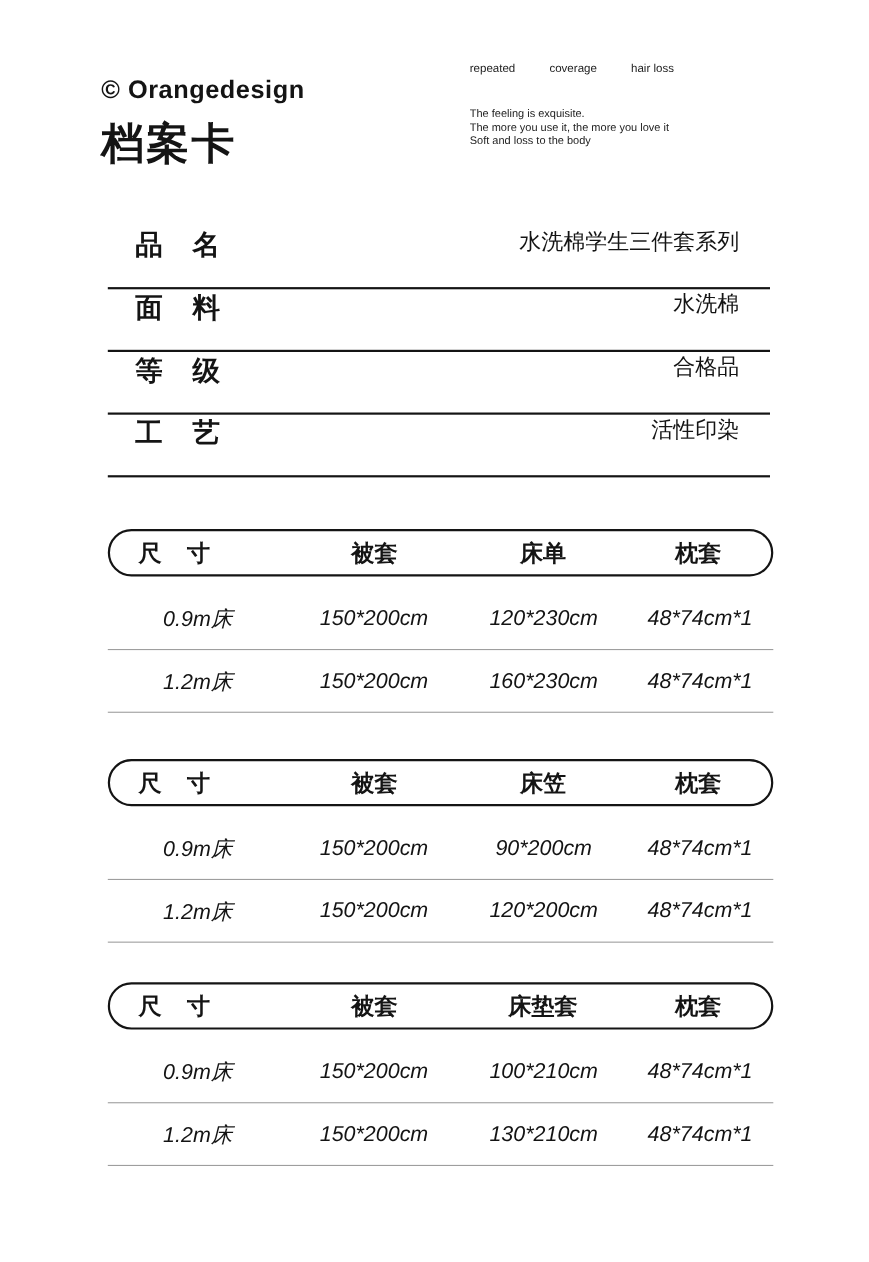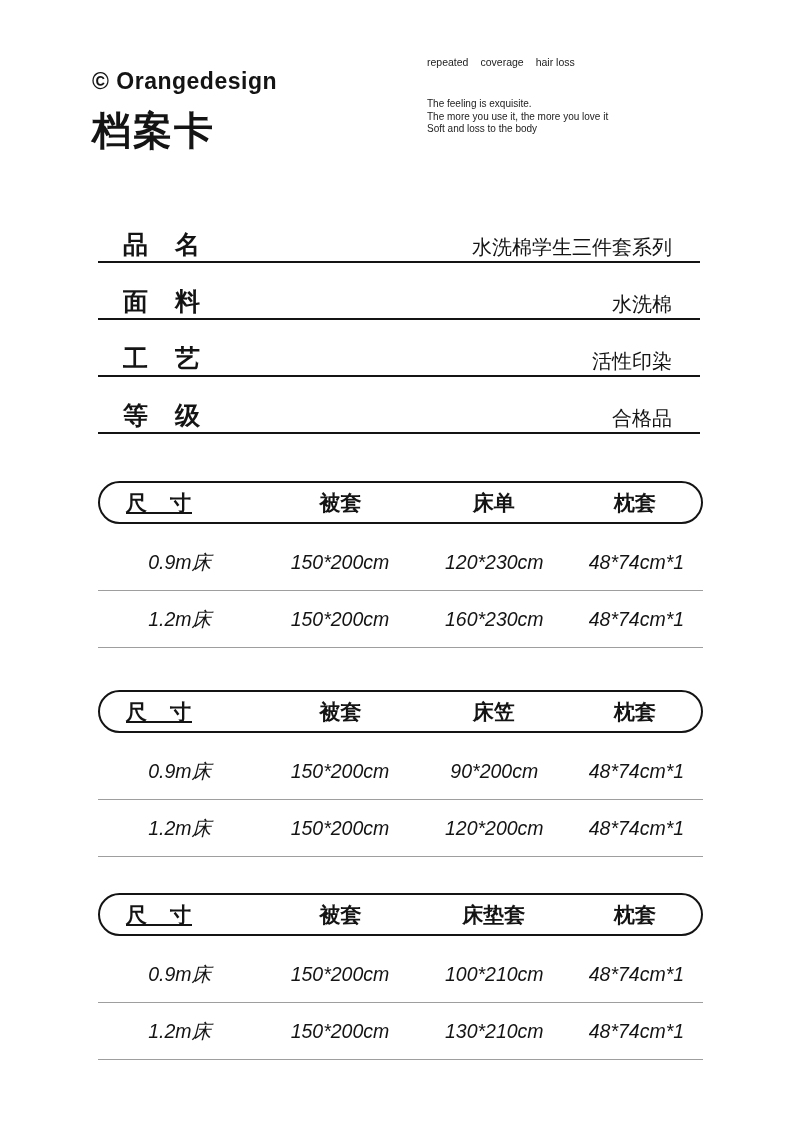--- a/index.html
+++ b/index.html
@@ -15,33 +15,33 @@
 
   
   .header-left {
     position: absolute; top: 68px; left: 92px; width: 324px;
   }
   .brand { font-size: 23px; font-weight: 600; letter-spacing: 0.5px; }
   .title { font-size: 39px; font-weight: 800; margin-top: 9px; letter-spacing: 2px; }
 
   .keywords {
     position: absolute; top: 56px; left: 427px;
-    display: flex; gap: 12px;
+    display: flex; gap: 31px;
     font-size: 10.5px; color: #222;
   }
   .tagline {
     position: absolute; top: 98px; left: 427px;
     font-size: 10px; line-height: 12.7px; color: #222;
   }
 
   
   .specs { position: absolute; top: 206px; left: 98px; width: 602px; }
   .spec-row {
     height: 57px;
-    display: flex; align-items: flex-end; justify-content: space-between;
+    display: flex; align-items: flex-start; justify-content: space-between;
     border-bottom: 2px solid #141414;
   }
   .spec-label {
     font-size: 25px; font-weight: 700; padding-left: 25px; letter-spacing: 1px;
   }
   .spec-value { font-size: 20px; padding-right: 28px; }
 
   
   .size-table { position: absolute; left: 98px; width: 605px; }
   .t1 { top: 481px; }
@@ -51,21 +51,21 @@
   .pill {
     height: 43px;
     border: 2px solid #141414;
     border-radius: 22px;
     display: grid;
     grid-template-columns: 27% 26% 25% 22%;
     align-items: center;
     margin-bottom: 10px;
   }
   .pill .cell { text-align: center; font-size: 21px; font-weight: 700; }
-  .pill .cell.first { text-align: left; padding-left: 26px; letter-spacing: 1px; text-decoration: underline; }
+  .pill .cell.first { text-align: left; padding-left: 26px; letter-spacing: 1px; }
 
   .trow {
     height: 57px;
     display: grid;
     grid-template-columns: 27% 26% 25% 22%;
     align-items: center;
     border-bottom: 1px solid #9e9e9e;
   }
   .trow .cell { text-align: center; font-size: 19.5px; font-style: italic; }
 </style>
@@ -94,26 +94,26 @@
   <div class="specs">
     <div class="spec-row">
       <span class="spec-label">品　名</span>
       <span class="spec-value">水洗棉学生三件套系列</span>
     </div>
     <div class="spec-row">
       <span class="spec-label">面　料</span>
       <span class="spec-value">水洗棉</span>
     </div>
     <div class="spec-row">
+      <span class="spec-label">等　级</span>
+      <span class="spec-value">合格品</span>
+    </div>
+    <div class="spec-row">
       <span class="spec-label">工　艺</span>
       <span class="spec-value">活性印染</span>
-    </div>
-    <div class="spec-row">
-      <span class="spec-label">等　级</span>
-      <span class="spec-value">合格品</span>
     </div>
   </div>
 
   <div class="size-table t1">
     <div class="pill">
       <span class="cell first">尺　寸</span>
       <span class="cell">被套</span>
       <span class="cell">床单</span>
       <span class="cell">枕套</span>
     </div>

